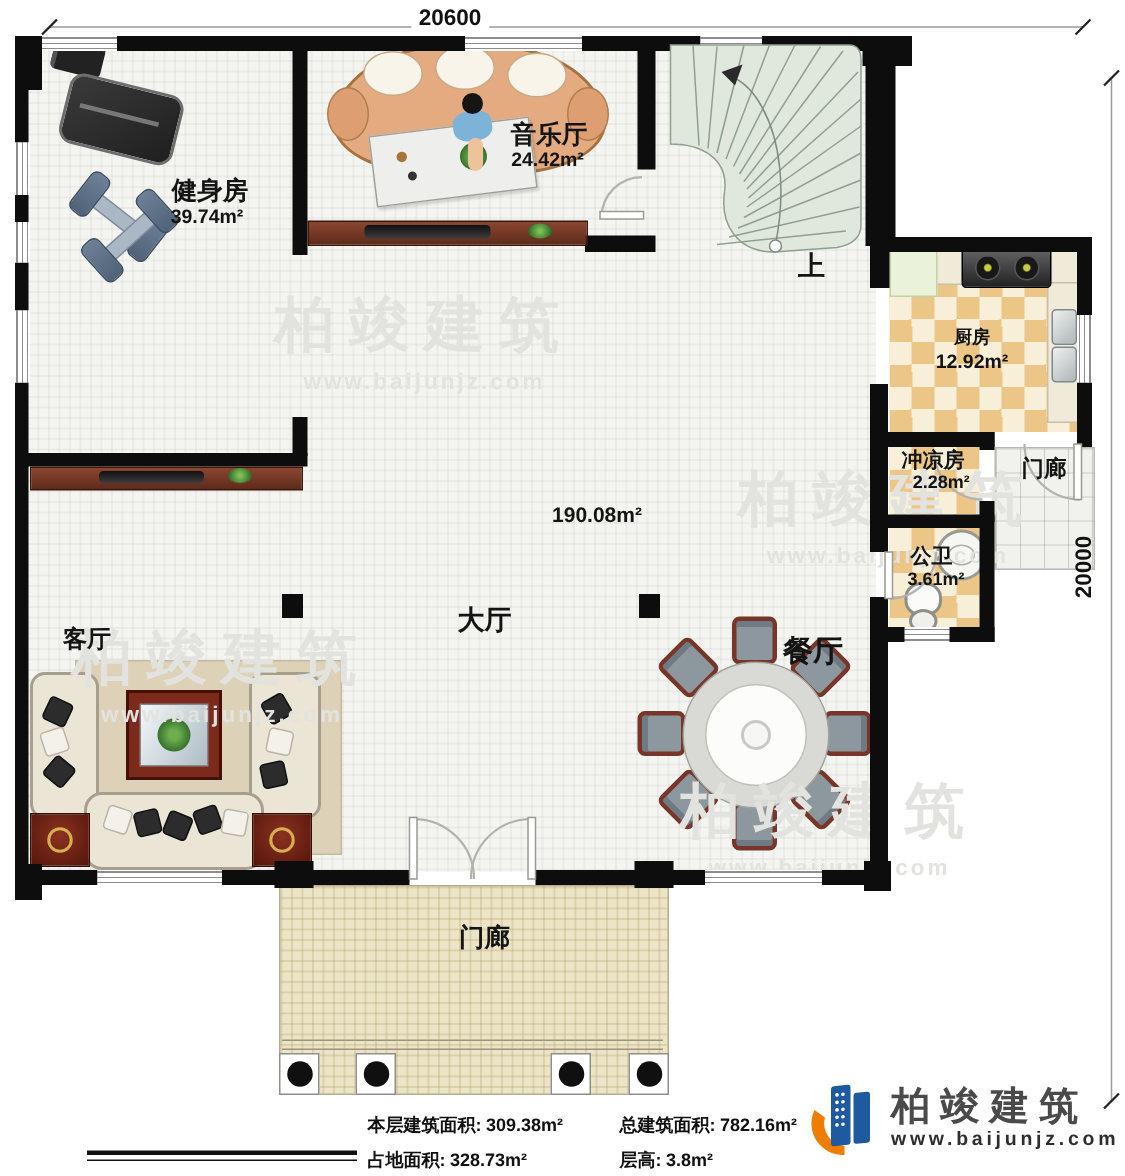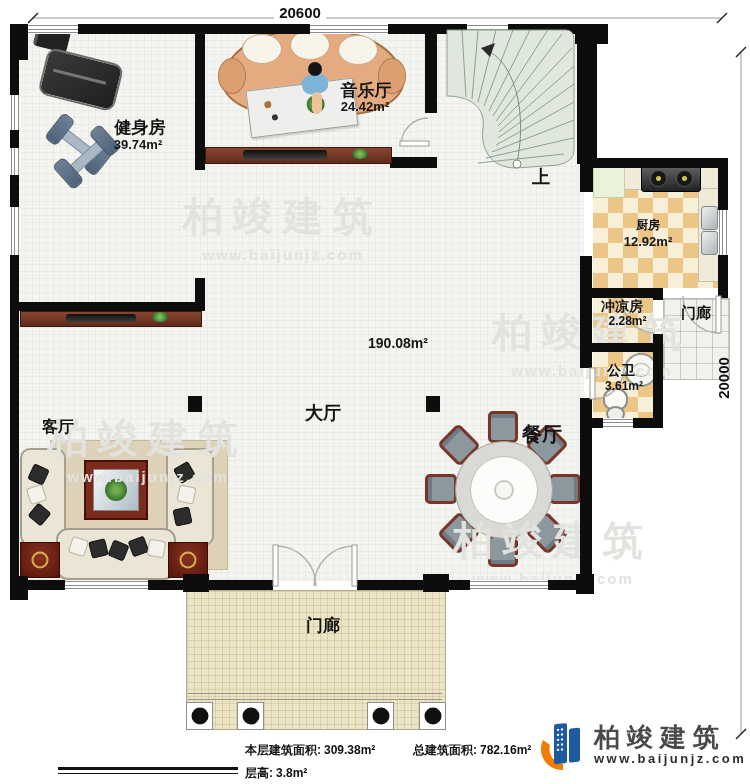--- a/index.html
+++ b/index.html
@@ -353,20 +353,21 @@
   <div class="lbl" style="left:323px;top:413px;font-size:18px;">大厅</div>
   <div class="lbl" style="left:58px;top:427px;font-size:16px;">客厅</div>
   <div class="lbl" style="left:542px;top:434px;font-size:20px;">餐厅</div>
   <div class="lbl" style="left:323px;top:625px;font-size:17px;">门廊</div>
 
   <div class="title-ul1"></div>
   <div class="title-ul2"></div>
   <div class="stats">
     <div class="stat-item"><span>本层建筑面积:</span><span>309.38m²</span></div>
     <div class="stat-item"><span>总建筑面积:</span><span>782.16m²</span></div>
+    <div class="stat-item"><span>占地面积:</span><span>328.73m²</span></div>
     <div class="stat-item"><span>层高:</span><span>3.8m²</span></div>
   </div>
   <div class="brand">
     <svg width="50" height="54" viewBox="0 0 50 54">
       <path d="M25 52 A 21 21 0 0 1 5 22 L 12 27 A 15 15 0 0 0 25 46 Z" fill="#f07d00"></path>
       <g transform="skewY(-6)">
         <rect x="16" y="8" width="13" height="40" rx="2" fill="#1e5aa0"></rect>
         <rect x="31" y="14" width="11" height="34" rx="2" fill="#1e5aa0"></rect>
         <g fill="#fff">
           <circle cx="20" cy="14" r="1.2"></circle>

